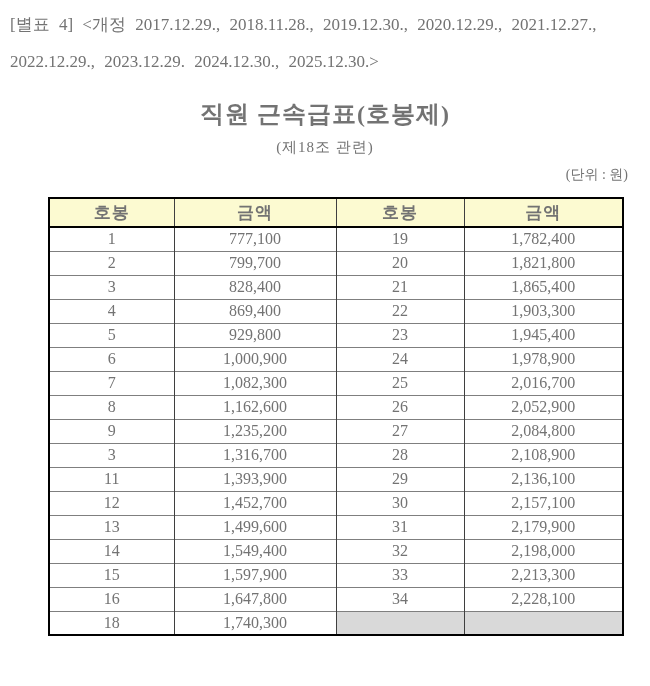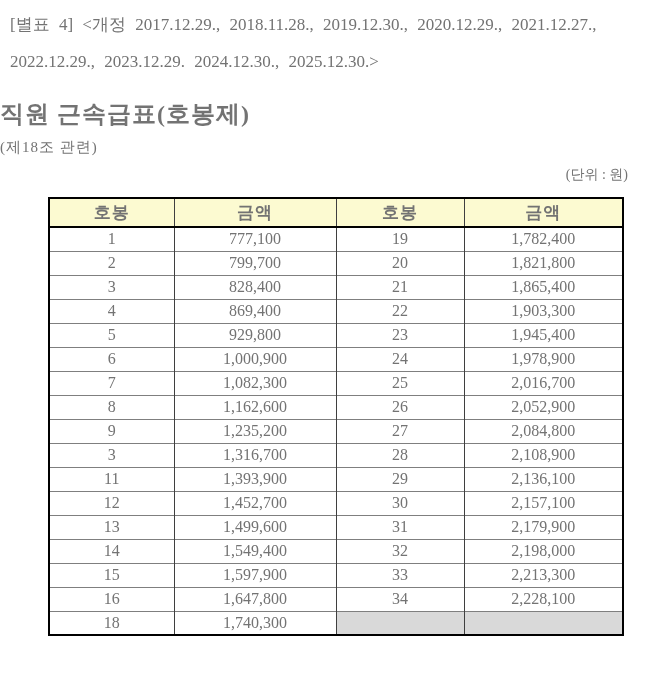--- a/index.html
+++ b/index.html
@@ -29,30 +29,31 @@
     line-height: 37px;
     word-spacing: 5px;
     overflow: hidden;
   }
   .revision div { white-space: nowrap; }
   .title {
     position: absolute;
     top: 98px;
     left: 0;
     width: 650px;
-    text-align: left;
+    text-align: center;
     font-size: 24px;
     font-weight: bold;
     letter-spacing: 1px;
   }
   .subtitle {
     position: absolute;
     top: 138px;
     left: 0;
     width: 650px;
+    text-align: center;
     font-size: 15px;
     letter-spacing: 1px;
   }
   .unit {
     position: absolute;
     top: 166px;
     right: 22px;
     font-size: 14px;
     text-align: right;
   }

